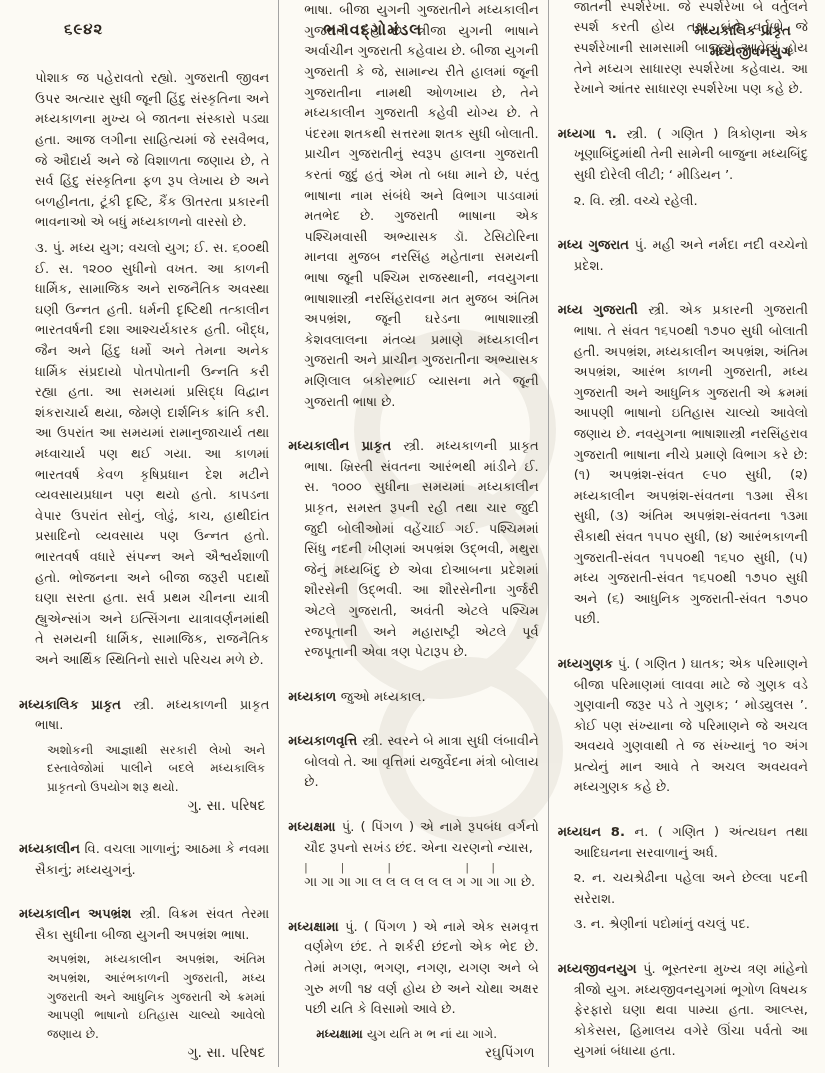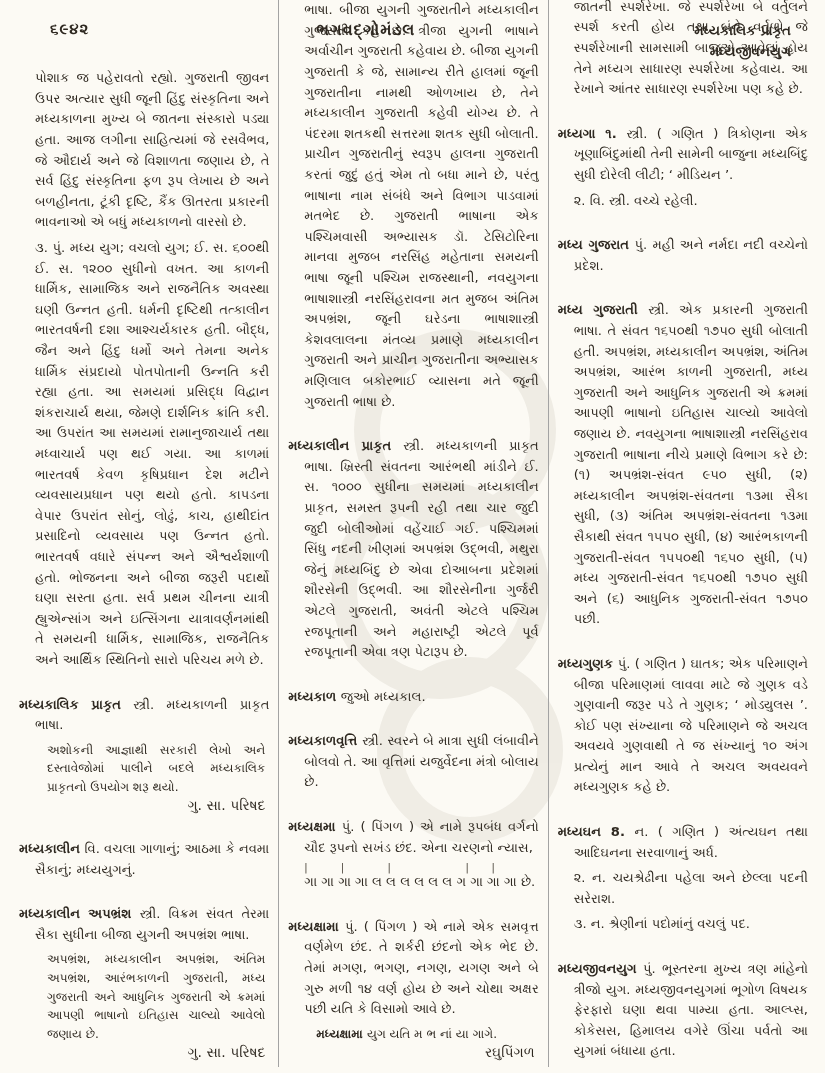--- a/index.html
+++ b/index.html
@@ -14,20 +14,21 @@
     overflow: hidden;
   }
   
   .watermark { position: absolute; left: 0; top: 0; pointer-events: none; }
 
   .header {
     position: relative;
     display: flex; justify-content: space-between; align-items: flex-start;
     padding: 20px 34px 0 50px;
     height: 62px;
+    margin-left: 14px;
   }
   .pageno   { font-size: 15px; font-weight: bold; letter-spacing: 1px; }
   .booktitle{ font-size: 16px; font-weight: bold; letter-spacing: 1px; transform: translateX(-26px); }
   .running  { text-align: right; font-size: 13.5px; font-weight: bold; line-height: 1.55; }
 
   .bodycols {
     position: absolute; top: 62px; left: 10px; right: 8px; bottom: 6px;
     display: flex;
     align-items: flex-end;
   }

